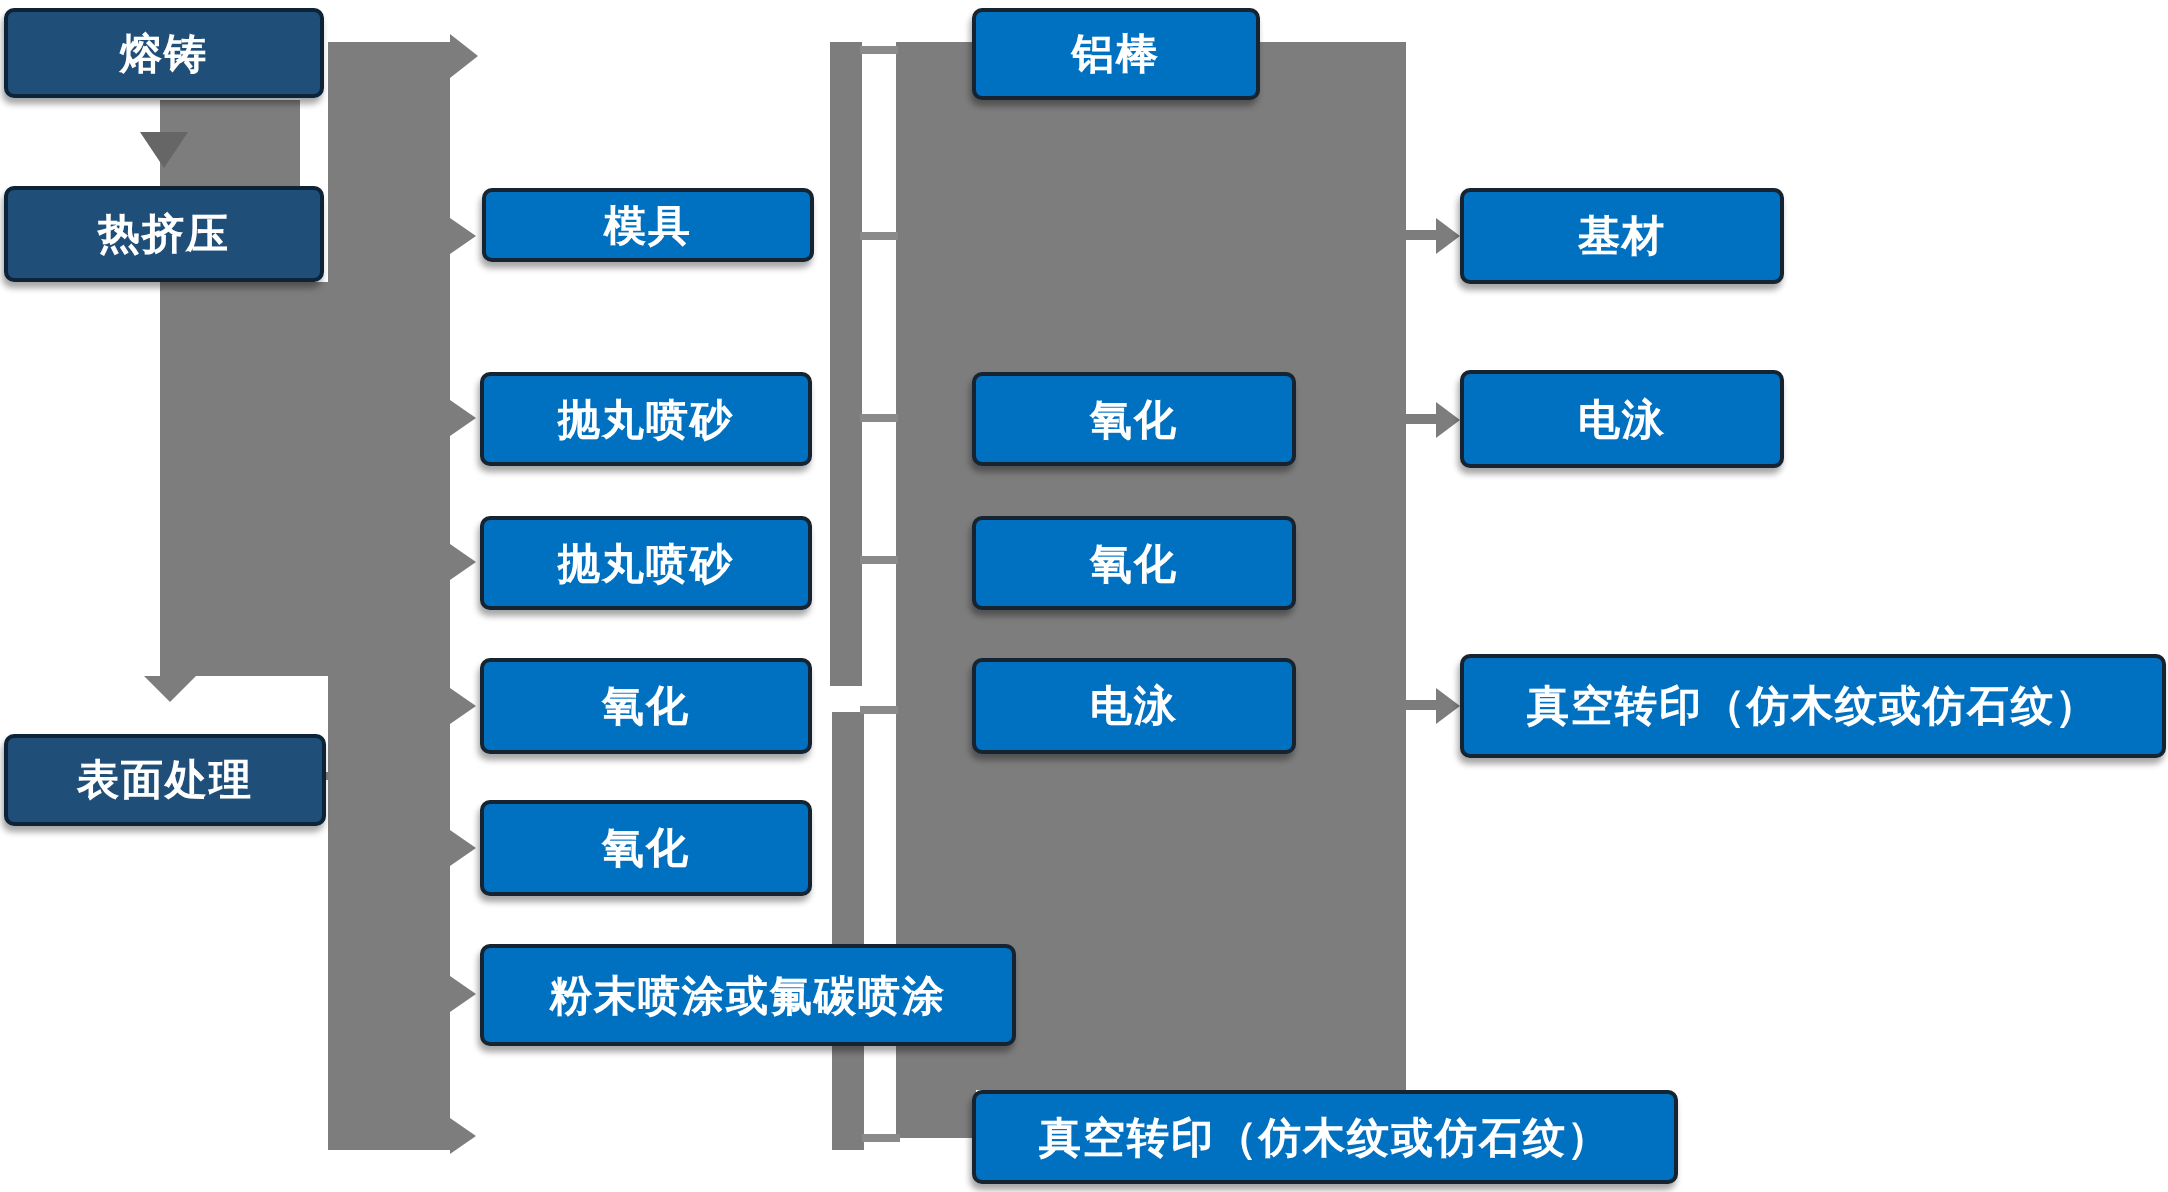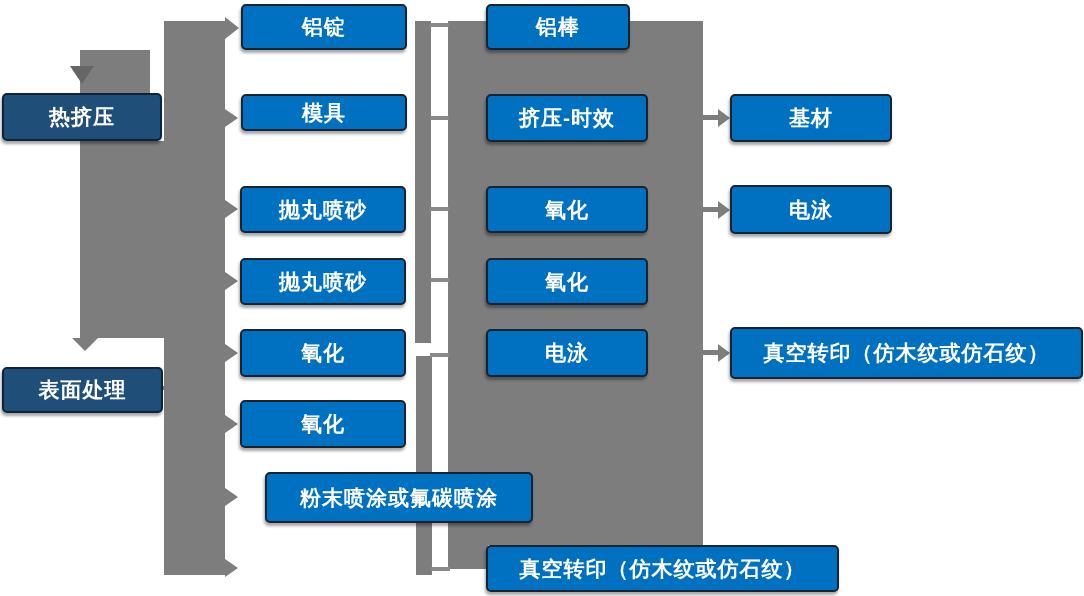--- a/index.html
+++ b/index.html
@@ -28,21 +28,21 @@
   .n-melt{left:2px;top:4px;width:160px;height:45px;}
   .n-hot{left:2px;top:93px;width:160px;height:48px;}
   .n-surface{left:2px;top:367px;width:161px;height:46px;}
   
   .n-ingot{left:241px;top:4px;width:166px;height:46px;}
   .n-mold{left:241px;top:94px;width:166px;height:37px;}
   .n-shot1{left:240px;top:186px;width:166px;height:47px;}
   .n-shot2{left:240px;top:258px;width:166px;height:47px;}
   .n-oxi21{left:240px;top:329px;width:166px;height:48px;}
   .n-oxi22{left:240px;top:400px;width:166px;height:48px;}
-  .n-powderfluoro{left:240px;top:472px;width:268px;height:51px;margin-left:25px;}
+  .n-powderfluoro{left:240px;top:472px;width:268px;height:51px;}
   .n-powder{left:240px;top:545px;width:166px;height:47px;}
   
   .n-rod{left:486px;top:4px;width:144px;height:46px;}
   .n-extraging{left:486px;top:94px;width:162px;height:48px;}
   .n-oxi31{left:486px;top:186px;width:162px;height:47px;}
   .n-oxi32{left:486px;top:258px;width:162px;height:47px;}
   .n-elec3{left:486px;top:329px;width:162px;height:48px;}
   .n-vac3{left:486px;top:545px;width:353px;height:47px;}
   
   .n-base{left:730px;top:94px;width:162px;height:48px;}
@@ -132,33 +132,32 @@
   <div class="down down-hot"></div>
   <div class="down down-surface"></div>
 
   <div class="shaft s-base"></div>
   <div class="head h-base"></div>
   <div class="shaft s-elec"></div>
   <div class="head h-elec"></div>
   <div class="shaft s-vac"></div>
   <div class="head h-vac"></div>
 
+  <div class="node stage n-melt">熔铸</div>
   <div class="node stage n-surface">表面处理</div>
   <div class="node stage n-hot">热挤压</div>
 
-  <div class="node proc n-ingot">铝锭</div>
   <div class="node proc n-mold">模具</div>
   <div class="node proc n-shot1">抛丸喷砂</div>
   <div class="node proc n-shot2">抛丸喷砂</div>
   <div class="node proc n-oxi21">氧化</div>
   <div class="node proc n-oxi22">氧化</div>
   <div class="node proc n-powderfluoro">粉末喷涂或氟碳喷涂</div>
 
   <div class="node proc n-rod">铝棒</div>
-  <div class="node proc n-extraging">挤压-时效</div>
   <div class="node proc n-oxi31">氧化</div>
   <div class="node proc n-oxi32">氧化</div>
   <div class="node proc n-elec3">电泳</div>
   <div class="node proc n-vac3">真空转印（仿木纹或仿石纹）</div>
 
   <div class="node proc n-base">基材</div>
   <div class="node proc n-elec4">电泳</div>
   <div class="node proc n-vac4">真空转印（仿木纹或仿石纹）</div>
 
 </div>

